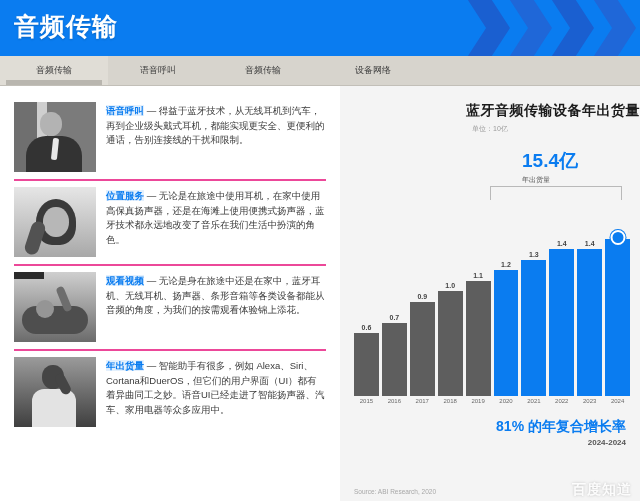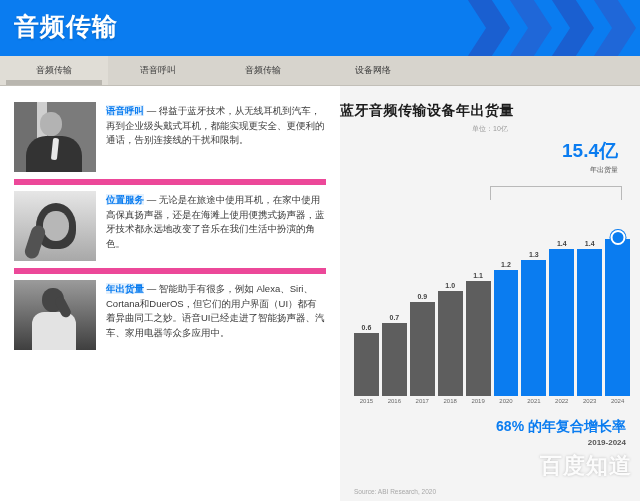--- a/index.html
+++ b/index.html
@@ -96,21 +96,21 @@
     width:300px;
     background:#f4f4f4;
     position:relative;
   }
 
   
   .feature {
     display:flex;
     gap:10px;
     padding:6px 0 7px 0;
-    border-bottom:6px solid #ec4899;
+    border-bottom:2px solid #ec4899;
   }
   .feature:last-child { border-bottom:none; }
   .thumb {
     width:82px; height:70px;
     flex:0 0 82px;
     background:#8c8c8c;
     position:relative;
     overflow:hidden;
     filter:grayscale(100%);
   }
@@ -148,38 +148,38 @@
     padding-top:2px;
   }
   .feature-title {
     color:#0a7cf0;
     font-weight:bold;
     background:#e3f0fd;
   }
 
   
   .chart-title {
-    text-align:left;
+    text-align:right;
     font-size:14px;
     font-weight:bold;
     color:#1b1b1b;
     padding-top:16px;
     letter-spacing:.5px;
   }
   .chart-sub {
     text-align:center;
     font-size:7px;
     color:#9a9a9a;
     padding-top:4px;
   }
   .kpi {
     position:absolute;
     right:22px;
-    top:52px;
-    text-align:right;
+    top:62px;
+    text-align:left;
     width:96px;
   }
   .kpi-value {
     font-size:19px;
     font-weight:bold;
     color:#0a7cf0;
   }
   .kpi-label {
     font-size:7px;
     color:#555;
@@ -271,22 +271,22 @@
   .source {
     position:absolute;
     left:14px;
     bottom:6px;
     font-size:6.5px;
     color:#a8a8a8;
   }
   .watermark {
     position:absolute;
     right:8px;
-    bottom:20px;
-    font-size:22px;
+    bottom:2px;
+    font-size:14px;
     font-weight:bold;
     color:rgba(255,255,255,.92);
     text-shadow:0 0 3px rgba(0,0,0,.22);
     letter-spacing:1px;
   }
 </style>
 </head>
 <body>
 
 <div class="header">
@@ -329,20 +329,32 @@
         <div class="b-bg"></div>
         <div class="blob b-hair"></div>
         <div class="blob b-face"></div>
         <div class="blob b-arm"></div>
       </div>
       <div class="feature-text">
         <span class="feature-title">位置服务</span><span> — 无论是在旅途中使用耳机，在家中使用高保真扬声器，还是在海滩上使用便携式扬声器，蓝牙技术都永远地改变了音乐在我们生活中扮演的角色。</span>
       </div>
     </div>
 
+    <div class="feature">
+      <div class="thumb th3">
+        <div class="b-bg"></div>
+        <div class="b-top"></div>
+        <div class="blob b-body"></div>
+        <div class="blob b-head"></div>
+        <div class="blob b-arm"></div>
+      </div>
+      <div class="feature-text">
+        <span class="feature-title">观看视频</span><span> — 无论是身在旅途中还是在家中，蓝牙耳机、无线耳机、扬声器、条形音箱等各类设备都能从音频的角度，为我们的按需观看体验锦上添花。</span>
+      </div>
+    </div>
 
     <div class="feature">
       <div class="thumb th4">
         <div class="b-bg"></div>
         <div class="blob b-body"></div>
         <div class="blob b-head"></div>
         <div class="blob b-arm"></div>
       </div>
       <div class="feature-text">
         <span class="feature-title">年出货量</span><span> — 智能助手有很多，例如 Alexa、Siri、Cortana和DuerOS，但它们的用户界面（UI）都有着异曲同工之妙。语音UI已经走进了智能扬声器、汽车、家用电器等众多应用中。</span>
@@ -412,20 +424,20 @@
         <div class="xtick">2018</div>
         <div class="xtick">2019</div>
         <div class="xtick">2020</div>
         <div class="xtick">2021</div>
         <div class="xtick">2022</div>
         <div class="xtick">2023</div>
         <div class="xtick">2024</div>
       </div>
 
     <div class="cagr">
-      <div class="cagr-main">68% 的年复合增长率</div>
-      <div class="cagr-years">2019-2024</div>
+      <div class="cagr-main">81% 的年复合增长率</div>
+      <div class="cagr-years">2024-2024</div>
     </div>
 
     <div class="source">Source: ABI Research, 2020</div>
     <div class="watermark">百度知道</div>
   </div>
 </div>
 
 </body></html>

